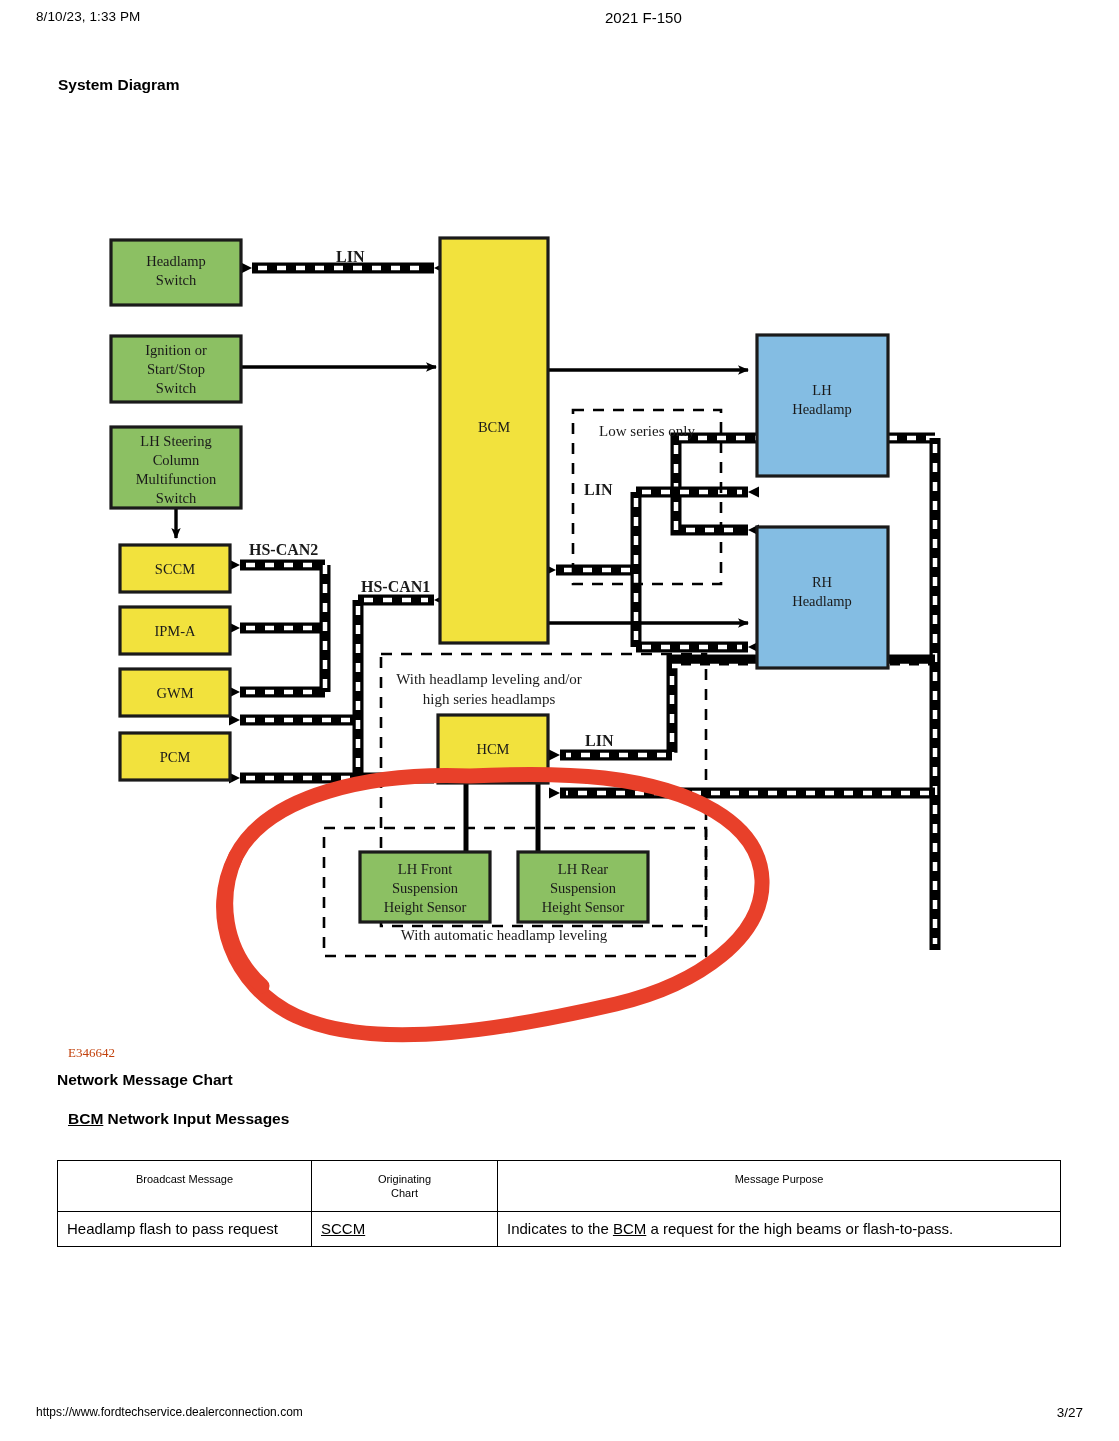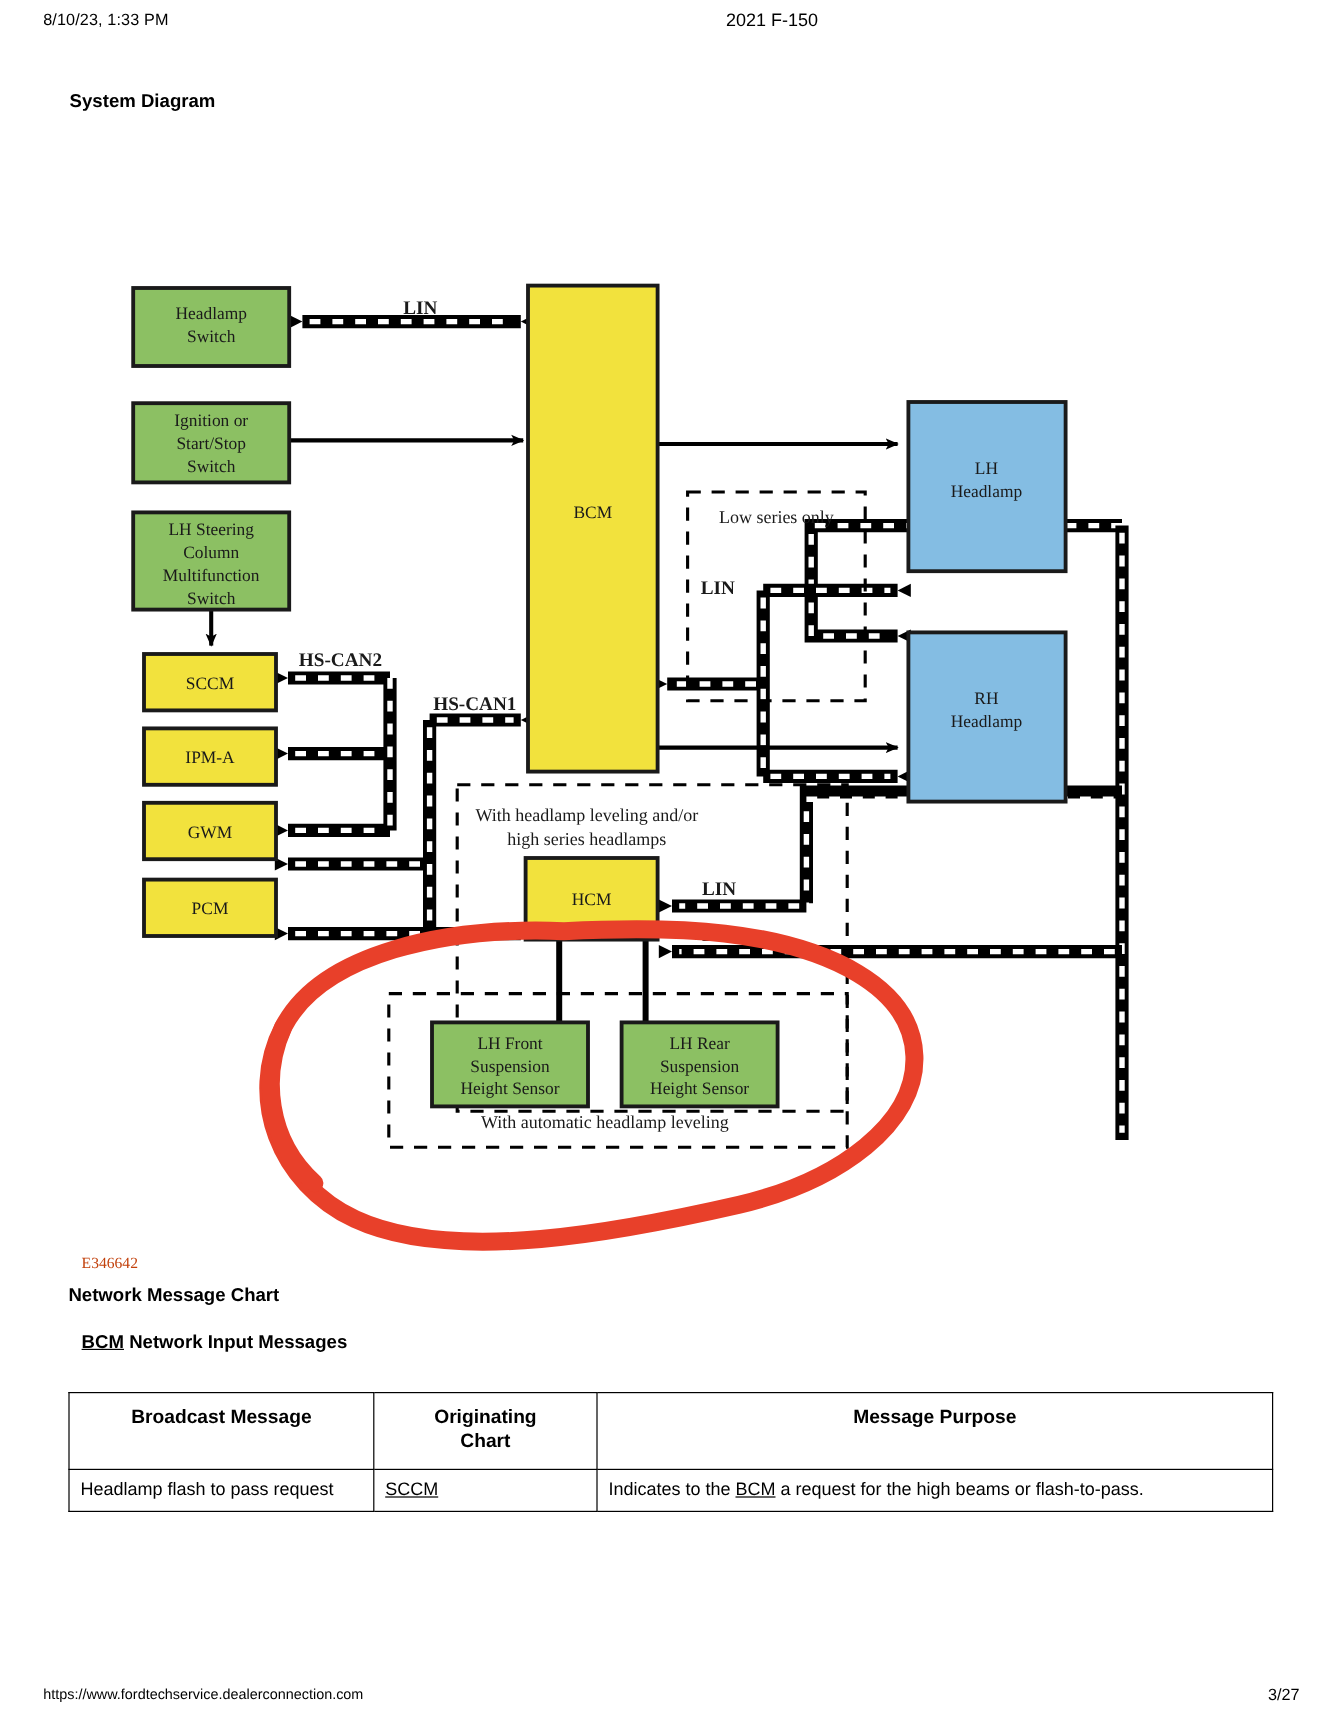--- a/index.html
+++ b/index.html
@@ -31,21 +31,21 @@
     position:absolute;left:57px;top:1160px;width:1004px;
     border-collapse:collapse;table-layout:fixed;
   }
   table.msg td,table.msg th{
     border:1px solid #000;
     padding:7px 9px 8px 9px;
     vertical-align:top;
     font-size:15px;
     line-height:1.28;
   }
-  table.msg th{text-align:center;font-weight:bold;font-size:16px;padding-top:11px;padding-bottom:11px;}
+  table.msg th{text-align:center;font-weight:normal;font-size:11px;padding-top:11px;padding-bottom:11px;}
   .col1{width:235px;}
   .col2{width:167px;}
   .u{text-decoration:underline;}
 
   
   .foot-url{position:absolute;left:36px;top:1405px;font-size:12px;}
   .foot-page{position:absolute;right:36px;top:1405px;font-size:13.5px;}
 
   
   #diagram text{font-family:"Liberation Serif", serif;fill:#1a1a1a;}

